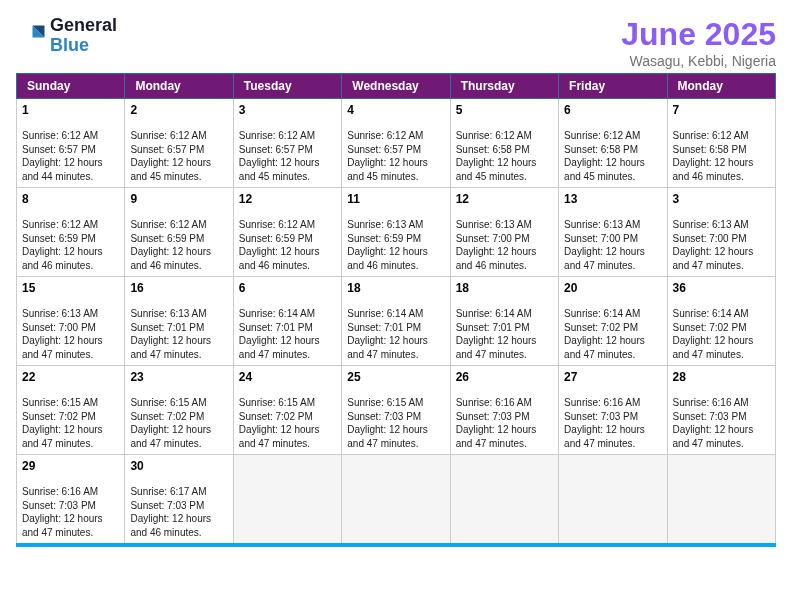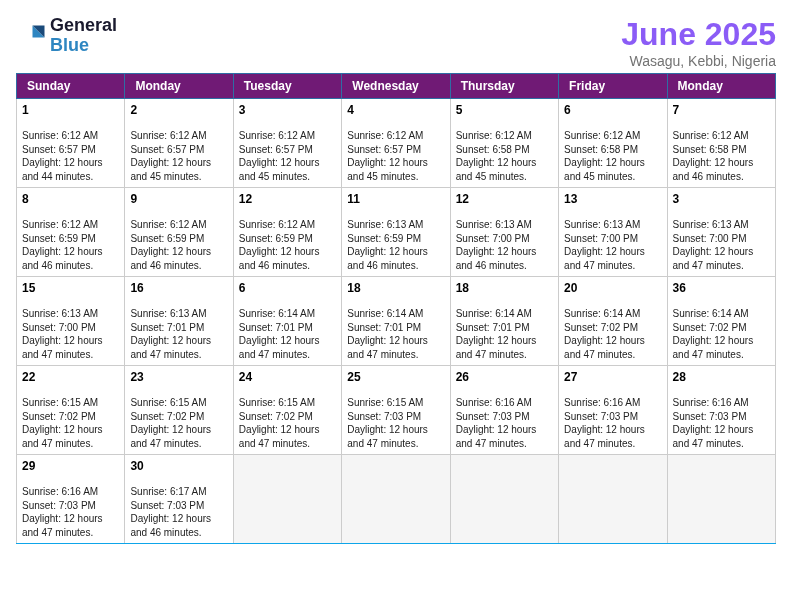--- a/index.html
+++ b/index.html
@@ -77,21 +77,21 @@
     .day-cell-content {
       font-size: 10px;
       line-height: 1.35;
       color: #222;
       margin-top: 12px;
     }
     .empty-cell {
       background: #f5f5f5;
     }
     tr:last-child td {
-      border-bottom: 1px solid #0ea5e9;
+      border-bottom: 4px solid #0ea5e9;
     }
   </style>
 </head>
 <body>
 
 <div class="header">
   <div class="logo">
     <svg class="logo-icon" viewBox="0 0 40 40">
       <rect x="0" y="0" width="40" height="40" fill="white"></rect>
       <polygon points="22,6 38,22 22,22" fill="#2e86c1"></polygon>

